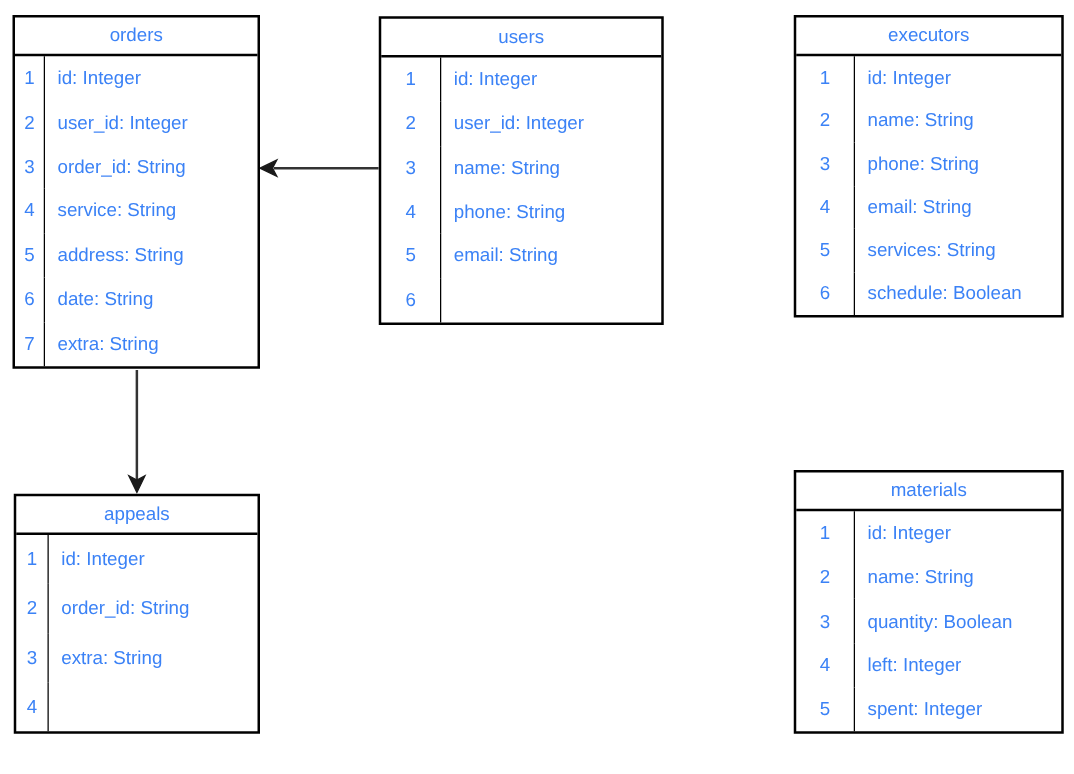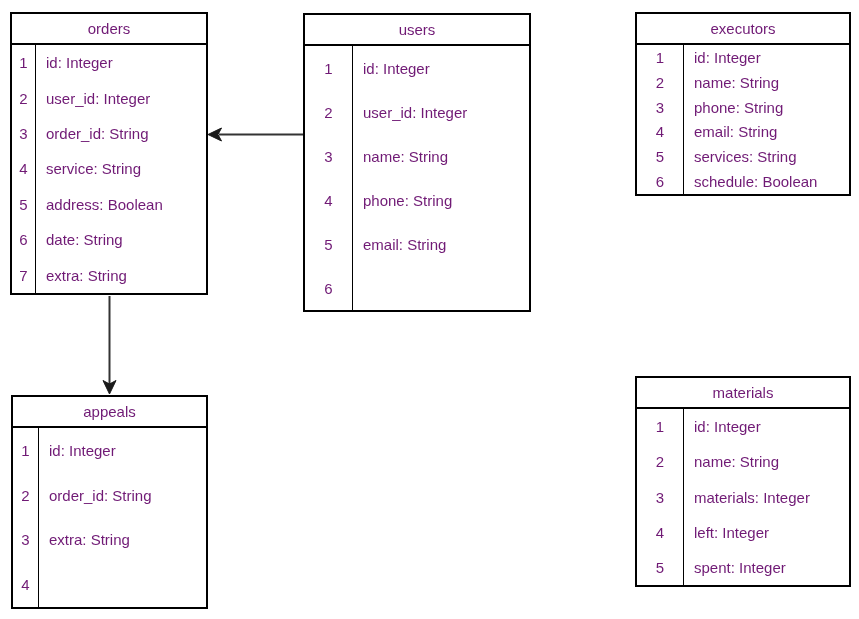--- a/index.html
+++ b/index.html
@@ -2,21 +2,21 @@
 <html><head>
 <meta charset="utf-8">
 <style>
   html, body { margin: 0; padding: 0; background: #ffffff; }
   .canvas {
     position: relative;
     width: 859px;
     height: 619px;
     background: #ffffff;
     font-family: "Liberation Sans", sans-serif;
-    color: #701a75;
+    color: #3b82f6;
     overflow: hidden;
   }
   .enode {
     position: absolute;
     box-sizing: border-box;
     border: 2px solid #000000;
     background: #ffffff;
     display: flex;
     flex-direction: column;
   }
@@ -94,34 +94,34 @@
       <div class="erow">
         <span class="erow-num">3</span>
         <span class="erow-field">order_id: String</span>
       </div>
       <div class="erow">
         <span class="erow-num">4</span>
         <span class="erow-field">service: String</span>
       </div>
       <div class="erow">
         <span class="erow-num">5</span>
-        <span class="erow-field">address: Boolean</span>
+        <span class="erow-field">address: String</span>
       </div>
       <div class="erow">
         <span class="erow-num">6</span>
         <span class="erow-field">date: String</span>
       </div>
       <div class="erow">
         <span class="erow-num">7</span>
         <span class="erow-field">extra: String</span>
       </div>
     </div>
   </div>
 
-  <div class="enode t-users" style="left:303px; top:13px; width:228px; height:299px;">
+  <div class="enode t-users" style="left:303px; top:13px; width:228px; height:247px;">
     <div class="enode-header">users</div>
     <div class="enode-body">
       <div class="erow">
         <span class="erow-num">1</span>
         <span class="erow-field">id: Integer</span>
       </div>
       <div class="erow">
         <span class="erow-num">2</span>
         <span class="erow-field">user_id: Integer</span>
       </div>
@@ -136,21 +136,21 @@
       <div class="erow">
         <span class="erow-num">5</span>
         <span class="erow-field">email: String</span>
       </div>
       <div class="erow">
         <span class="erow-num">6</span>
       </div>
     </div>
   </div>
 
-  <div class="enode t-executors" style="left:635px; top:12px; width:216px; height:184px;">
+  <div class="enode t-executors" style="left:635px; top:12px; width:216px; height:242px;">
     <div class="enode-header">executors</div>
     <div class="enode-body">
       <div class="erow">
         <span class="erow-num">1</span>
         <span class="erow-field">id: Integer</span>
       </div>
       <div class="erow">
         <span class="erow-num">2</span>
         <span class="erow-field">name: String</span>
       </div>
@@ -166,21 +166,21 @@
         <span class="erow-num">5</span>
         <span class="erow-field">services: String</span>
       </div>
       <div class="erow">
         <span class="erow-num">6</span>
         <span class="erow-field">schedule: Boolean</span>
       </div>
     </div>
   </div>
 
-  <div class="enode t-appeals" style="left:11px; top:395px; width:197px; height:214px;">
+  <div class="enode t-appeals" style="left:11px; top:395px; width:197px; height:192px;">
     <div class="enode-header">appeals</div>
     <div class="enode-body">
       <div class="erow">
         <span class="erow-num">1</span>
         <span class="erow-field">id: Integer</span>
       </div>
       <div class="erow">
         <span class="erow-num">2</span>
         <span class="erow-field">order_id: String</span>
       </div>
@@ -200,21 +200,21 @@
       <div class="erow">
         <span class="erow-num">1</span>
         <span class="erow-field">id: Integer</span>
       </div>
       <div class="erow">
         <span class="erow-num">2</span>
         <span class="erow-field">name: String</span>
       </div>
       <div class="erow">
         <span class="erow-num">3</span>
-        <span class="erow-field">materials: Integer</span>
+        <span class="erow-field">quantity: Boolean</span>
       </div>
       <div class="erow">
         <span class="erow-num">4</span>
         <span class="erow-field">left: Integer</span>
       </div>
       <div class="erow">
         <span class="erow-num">5</span>
         <span class="erow-field">spent: Integer</span>
       </div>
     </div>

